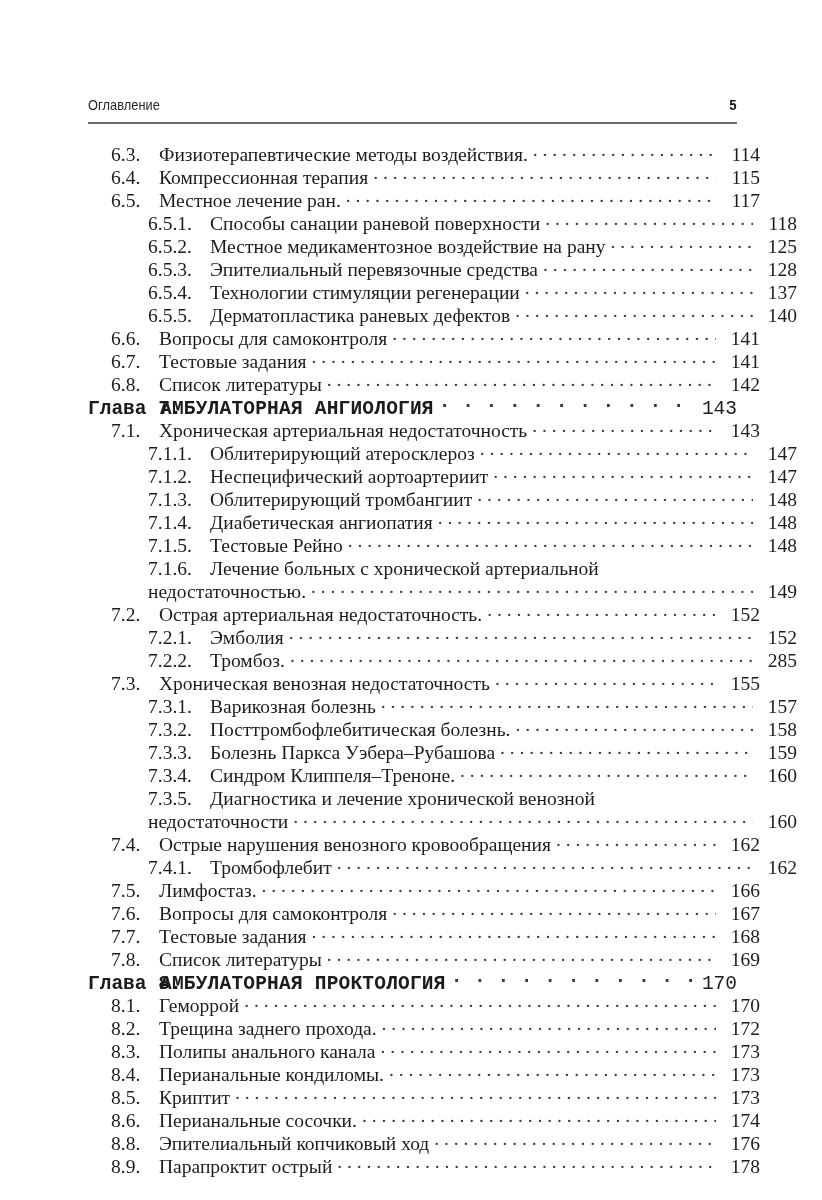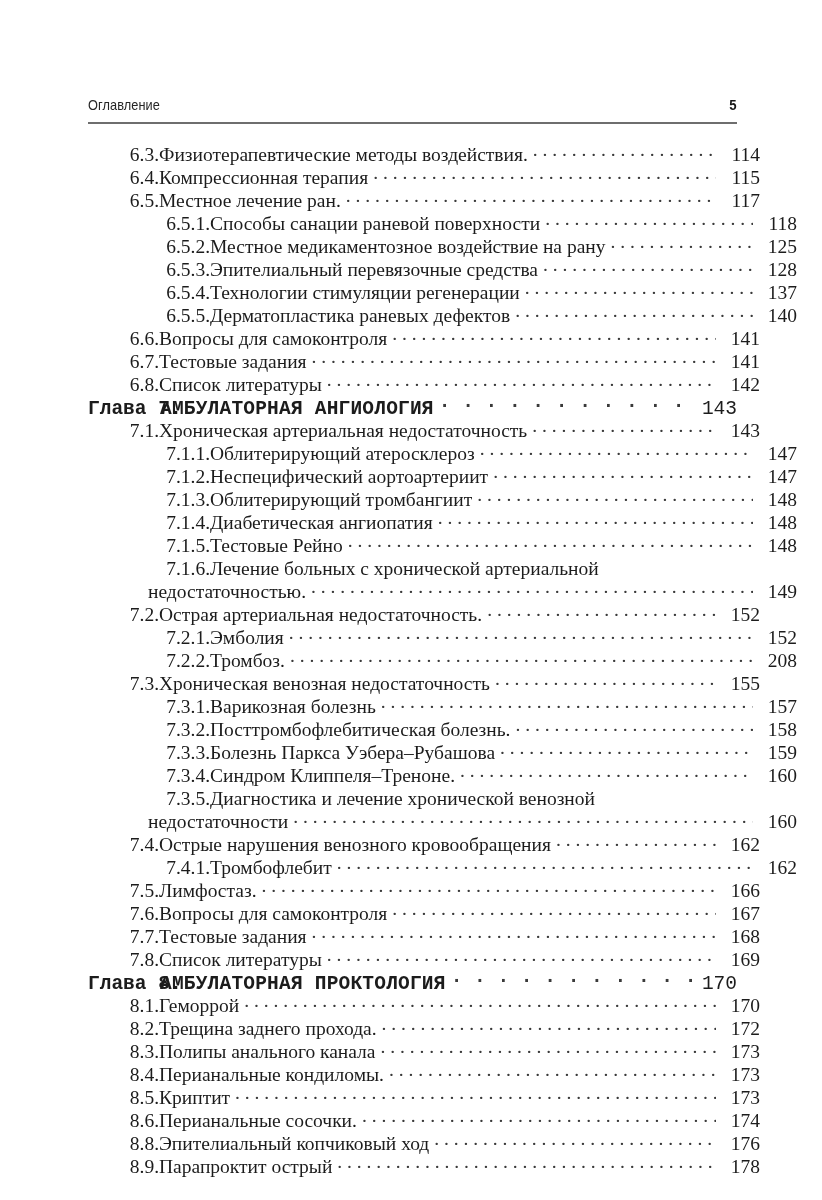--- a/index.html
+++ b/index.html
@@ -76,21 +76,21 @@
     width: 100%;
     height: 23px;
     font-size: 19.5px;
     line-height: 23px;
     white-space: nowrap;
   }
 
   
   .num {
     flex: 0 0 auto;
-    text-align: right;
+    text-align: left;
   }
   .title {
     flex: 0 0 auto;
     padding-right: 5px;
   }
 
   
   .leader {
     flex: 1 1 auto;
     position: relative;
@@ -277,21 +277,21 @@
       <div class="toc-row lvl-3">
         <span class="num">7.2.1.</span>
         <span class="title">Эмболия</span>
         <span class="leader"></span>
         <span class="pageno">152</span>
       </div>
       <div class="toc-row lvl-3">
         <span class="num">7.2.2.</span>
         <span class="title">Тромбоз.</span>
         <span class="leader"></span>
-        <span class="pageno">208</span>
+        <span class="pageno">285</span>
       </div>
       <div class="toc-row lvl-2">
         <span class="num">7.3.</span>
         <span class="title">Хроническая венозная недостаточность</span>
         <span class="leader"></span>
         <span class="pageno">155</span>
       </div>
       <div class="toc-row lvl-3">
         <span class="num">7.3.1.</span>
         <span class="title">Варикозная болезнь</span>

